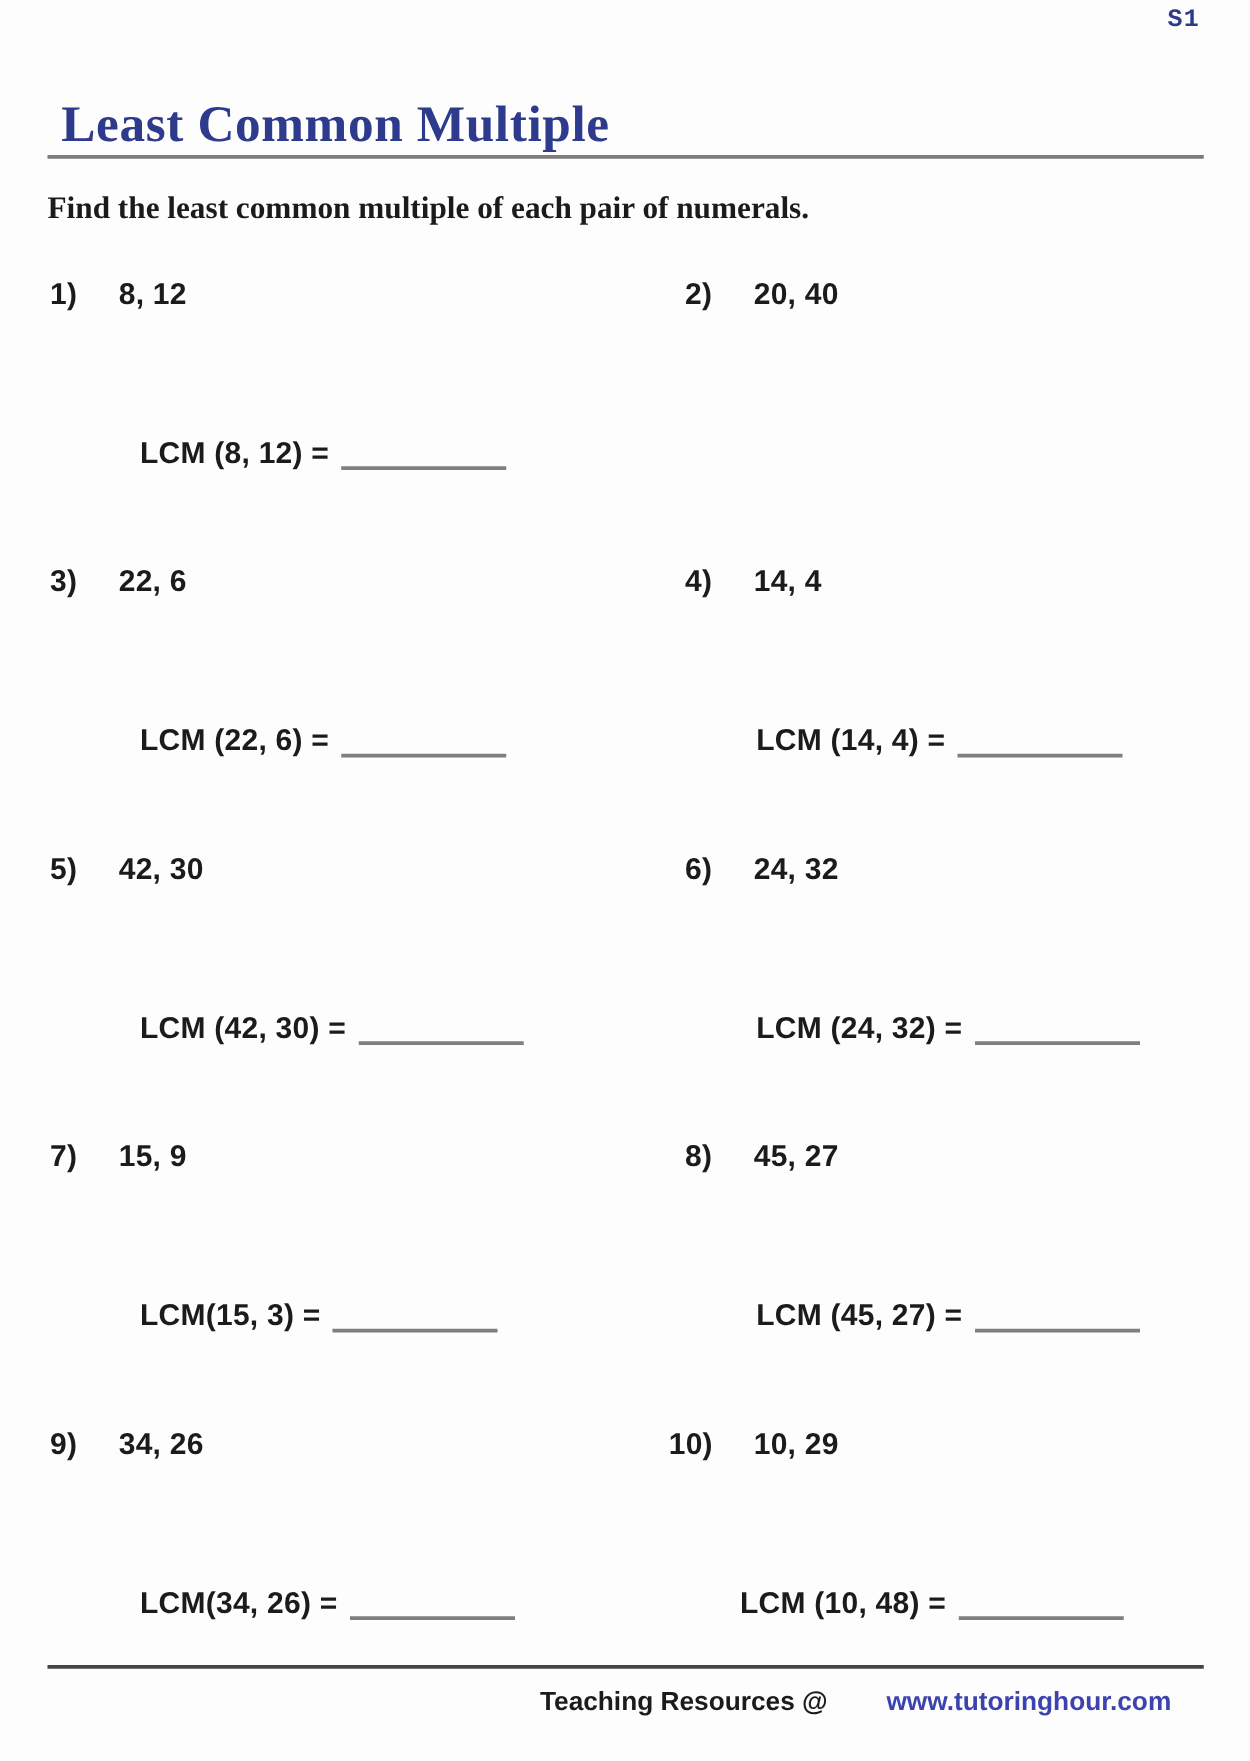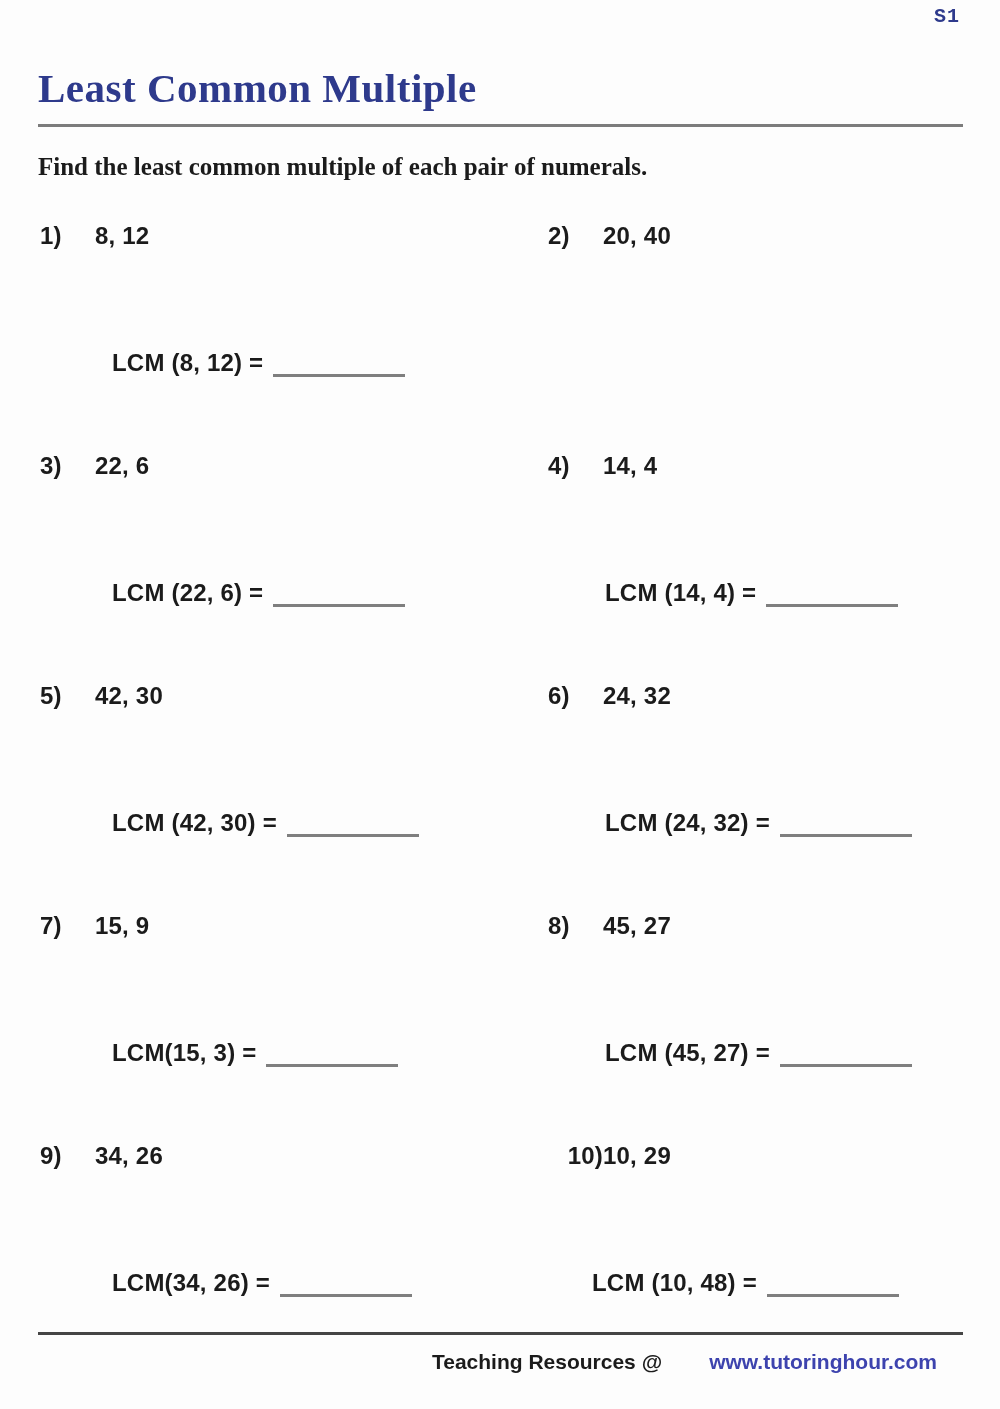--- a/index.html
+++ b/index.html
@@ -79,21 +79,21 @@
   .p1  { left: 40px;  top: 222px; }
   .p2  { left: 548px; top: 222px; }
   .p3  { left: 40px;  top: 452px; }
   .p4  { left: 548px; top: 452px; }
   .p5  { left: 40px;  top: 682px; }
   .p6  { left: 548px; top: 682px; }
   .p7  { left: 40px;  top: 912px; }
   .p8  { left: 548px; top: 912px; }
   .p9  { left: 40px;  top: 1142px; }
   .p10 { left: 535px; top: 1142px; }
-  .p10 .pnum { width: 68px; text-align: right; }
+  .p10 .pnum { width: 68px; }
   .footer-rule {
     position: absolute;
     left: 38px;
     top: 1332px;
     width: 925px;
     height: 3px;
     background: var(--footer_rule);
   }
   .footer-credit {
     position: absolute;
@@ -107,21 +107,21 @@
   }
   .footer-link { color: var(--link_blue); text-decoration: none; margin-left: 40px; }
 </style>
 <title>Least Common Multiple</title></head>
 <body>
 
 <div class="page">
 
   <div class="version-badge">S1</div>
 
-  <h1 class="page-title" style="margin:0">Least Common Multiple</h1>
+  <h1 class="page-title" style="margin:11px">Least Common Multiple</h1>
   <div class="title-rule"></div>
 
   <div class="instruction">Find the least common multiple of each pair of numerals.</div>
 
   <div class="problem col-left p1">
     <div class="pair-row">
       <span class="pnum">1)</span>
       <span class="pair">8, 12</span>
     </div>
     <div class="lcm-row">

